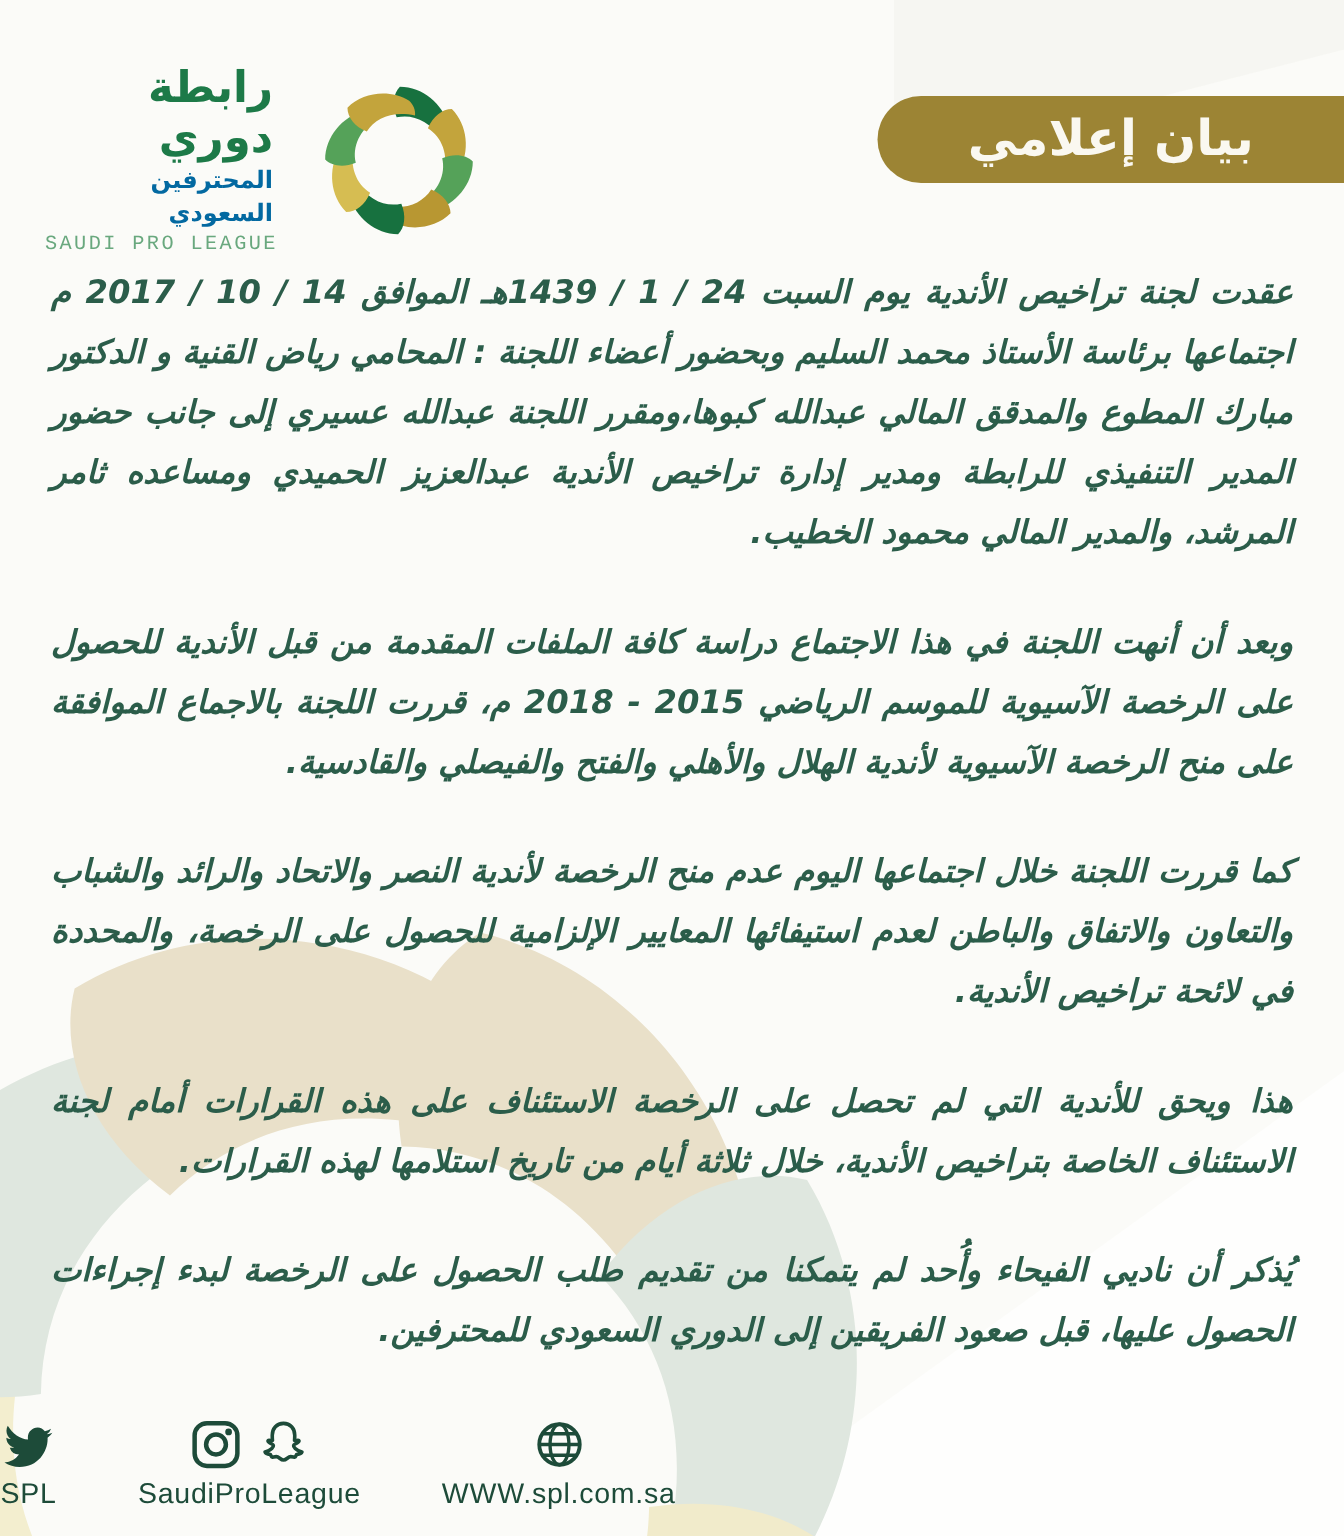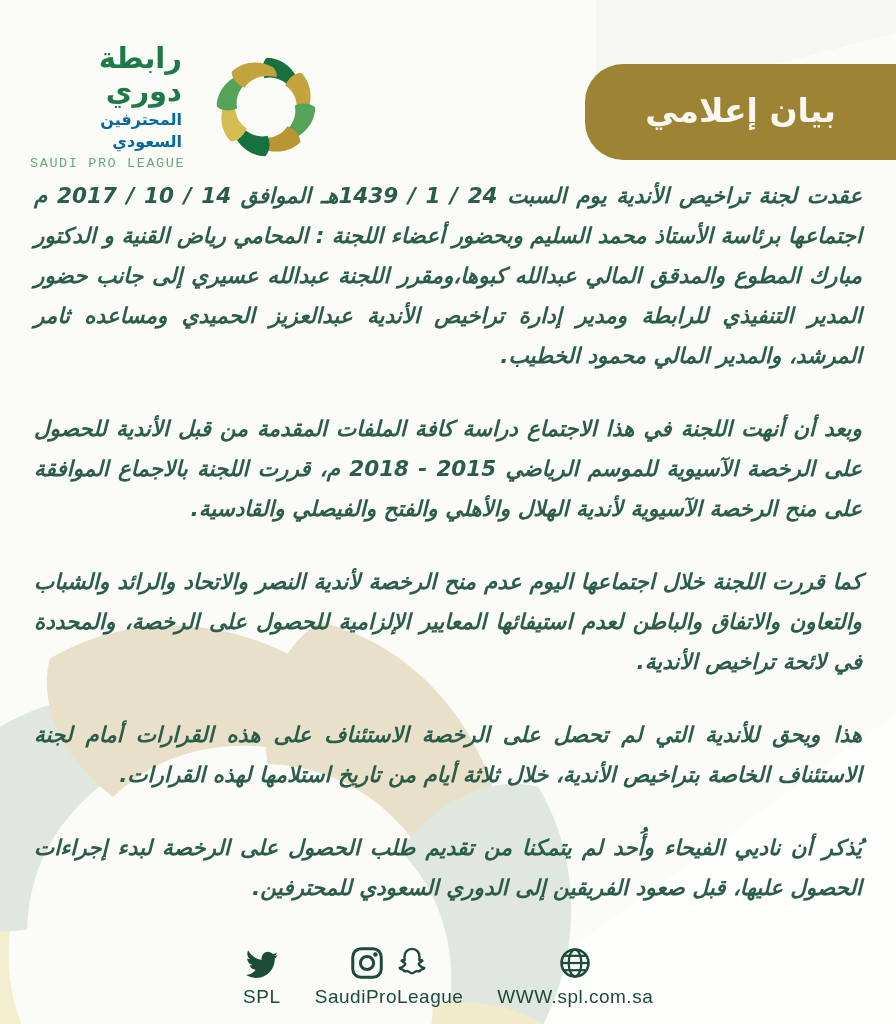--- a/index.html
+++ b/index.html
@@ -40,42 +40,42 @@
   .logo-ar-1{font-size:29px;font-weight:bold;color:#1d7a48;line-height:1.15;}
   .logo-ar-2{font-size:16px;font-weight:bold;color:#0369a1;line-height:1.4;}
   .logo-en{
     font-family:Liberation Mono, monospace;
     font-size:13.5px;color:#69a87e;letter-spacing:1.6px;
     margin-top:3px;white-space:nowrap;
   }
   .logo-mark{width:120px;height:120px;}
   .banner{
     position:absolute;top:64px;right:0;
-    width:311px;height:96px;
+    width:311px;height:58px;
     background:#9c8434;
     border-radius:38px 0 0 38px;
     display:flex;align-items:center;justify-content:center;
     direction:rtl;
     color:#faf8f0;font-size:33px;font-weight:bold;
     padding-bottom:4px;box-sizing:border-box;
   }
   
   .statement{
     position:absolute;top:176px;left:34px;right:34px;
     direction:rtl;
     text-align:justify;
     color:#2b5d4a;
     font-size:21.5px;line-height:40px;font-weight:bold;
   }
   .statement p{margin:0 0 33px 0;font-style:italic;}
   
   .footer{
     position:absolute;left:0;right:0;bottom:16px;
-    display:flex;justify-content:center;align-items:flex-end;
-    gap:34px;padding:0 0;
+    display:flex;justify-content:flex-start;align-items:flex-end;
+    gap:54px;padding:0 0;
   }
   .social-group{
     display:flex;flex-direction:column;align-items:center;gap:5px;
     color:#1d4b39;
     font-family:"Liberation Sans",sans-serif;
     font-size:19px;letter-spacing:.5px;
   }
   .icon-row{display:flex;flex-direction:row;align-items:center;gap:9px;}
   .icon-row svg{display:block;}
 </style>

